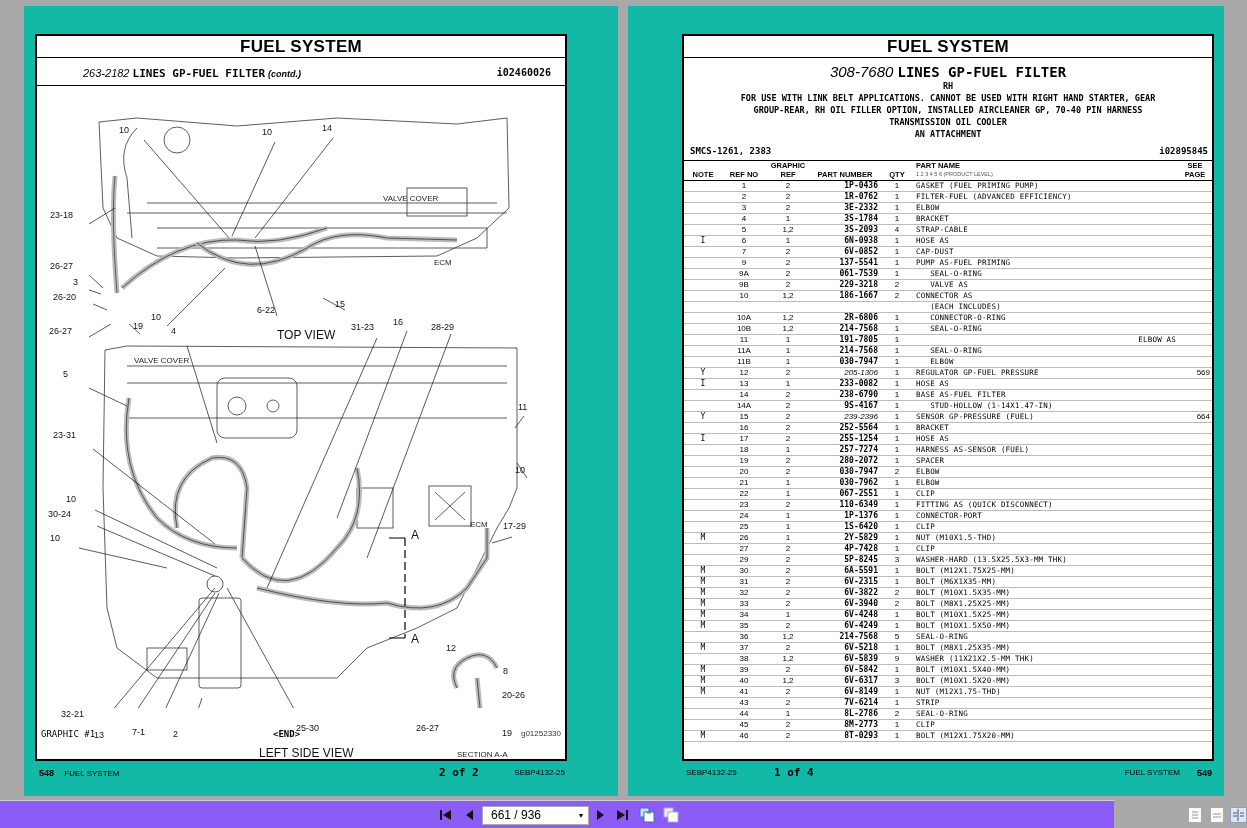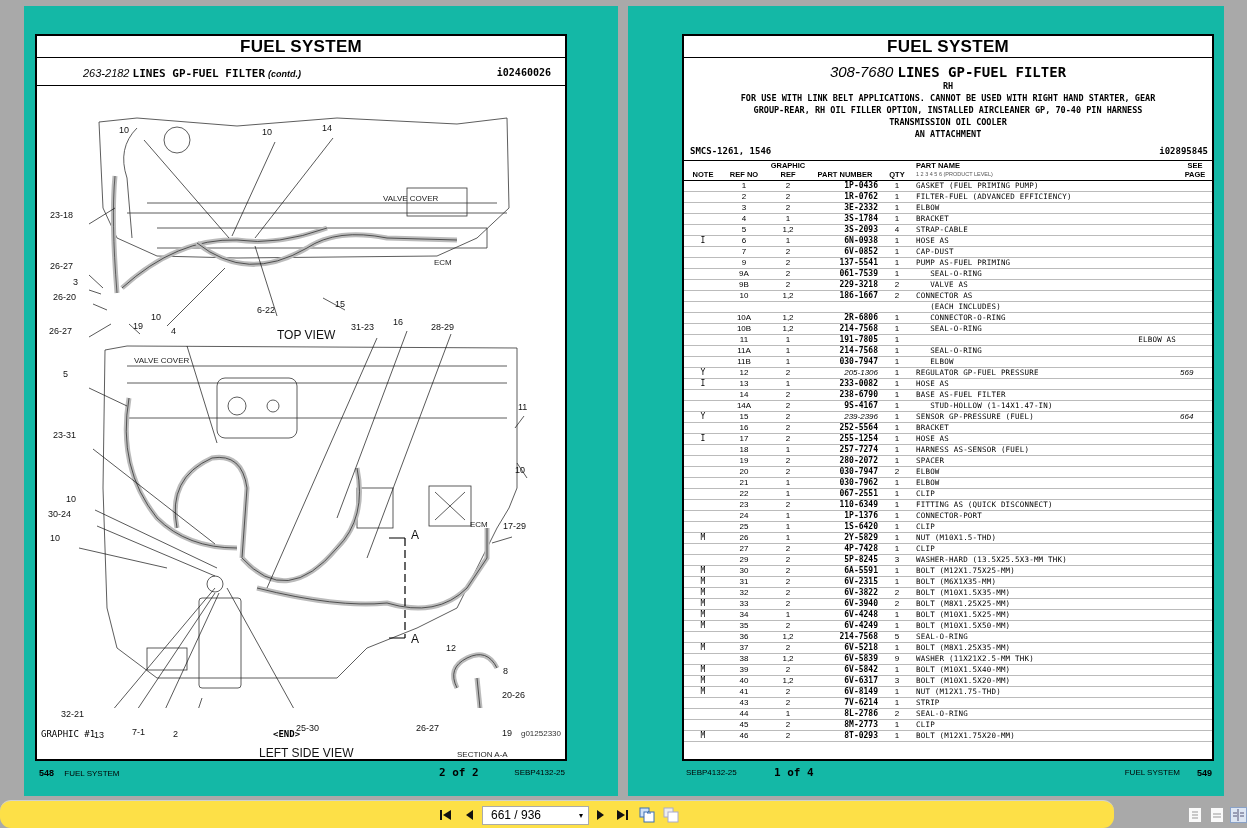--- a/index.html
+++ b/index.html
@@ -42,23 +42,23 @@
   table.parts th.pname { text-align: left; }
   table.parts th.pname .lvl { display: block; font-weight: normal; font-size: 5.5px; color: #555; }
   table.parts td { height: 11px; line-height: 10px; border-bottom: 1px solid #bbb; padding: 0 2px; white-space: nowrap; }
   td.note { width: 38px; text-align: center; font-family: "DejaVu Sans Mono", monospace; }
   td.ref { width: 44px; text-align: center; }
   td.gref { width: 44px; text-align: center; }
   td.pnum { width: 70px; text-align: right; font-weight: bold; font-family: "DejaVu Sans Mono", monospace; padding-right: 8px; }
   td.pnum.it { font-weight: normal; font-style: italic; font-family: "Liberation Sans", sans-serif; }
   td.qty { width: 34px; text-align: center; }
   td.name { font-family: "DejaVu Sans Mono", monospace; font-size: 7.5px; letter-spacing: 0.2px; }
-  td.see { width: 30px; text-align: left; padding-right: 6px; font-style: italic; }
+  td.see { width: 30px; text-align: right; padding-right: 6px; }
   
-  .toolbar { position: absolute; left: 0; top: 800px; width: 1114px; height: 28px; background: #fde047; border-top: 1px solid #d0d0d0; border-radius: 11px; }
+  .toolbar { position: absolute; left: 0; top: 800px; width: 1114px; height: 28px; background: #8b5cf6; border-top: 1px solid #d0d0d0; }
   .tb-btn { position: absolute; top: 6px; height: 16px; width: 16px; display: flex; align-items: center; justify-content: center; font-size: 12px; color: #111; cursor: pointer; }
   .page-select { position: absolute; left: 482px; top: 5px; width: 107px; height: 19px; background: #fff; border: 1px solid #aaa; font-size: 12px; line-height: 17px; padding-left: 8px; }
   .page-select .arrow { position: absolute; right: 5px; top: 0; font-size: 8px; }
   .view-icon { position: absolute; top: 6px; width: 14px; height: 16px; border: 1px solid #888; background: #fafafa; }
 </style>
 </head>
 <body>
 
 <div class="viewer">
 
@@ -226,21 +226,21 @@
       <div class="title2">
         <i>308-7680</i>
         <b>LINES GP-FUEL FILTER</b>
       </div>
       <div class="desc">RH</div>
       <div class="desc">FOR USE WITH LINK BELT APPLICATIONS. CANNOT BE USED WITH RIGHT HAND STARTER, GEAR</div>
       <div class="desc">GROUP-REAR, RH OIL FILLER OPTION, INSTALLED AIRCLEANER GP, 70-40 PIN HARNESS</div>
       <div class="desc">TRANSMISSION OIL COOLER</div>
       <div class="desc">AN ATTACHMENT</div>
       <div class="smcs">
-        <span class="l">SMCS-1261, 1546</span>
+        <span class="l">SMCS-1261, 2383</span>
         <span class="r">i02895845</span>
       </div>
       <table class="parts">
         <thead>
           <tr>
             <th>NOTE</th>
             <th style="width:44px;">REF NO</th>
             <th style="width:44px;">GRAPHIC REF</th>
             <th>PART NUMBER</th>
             <th>QTY</th>

